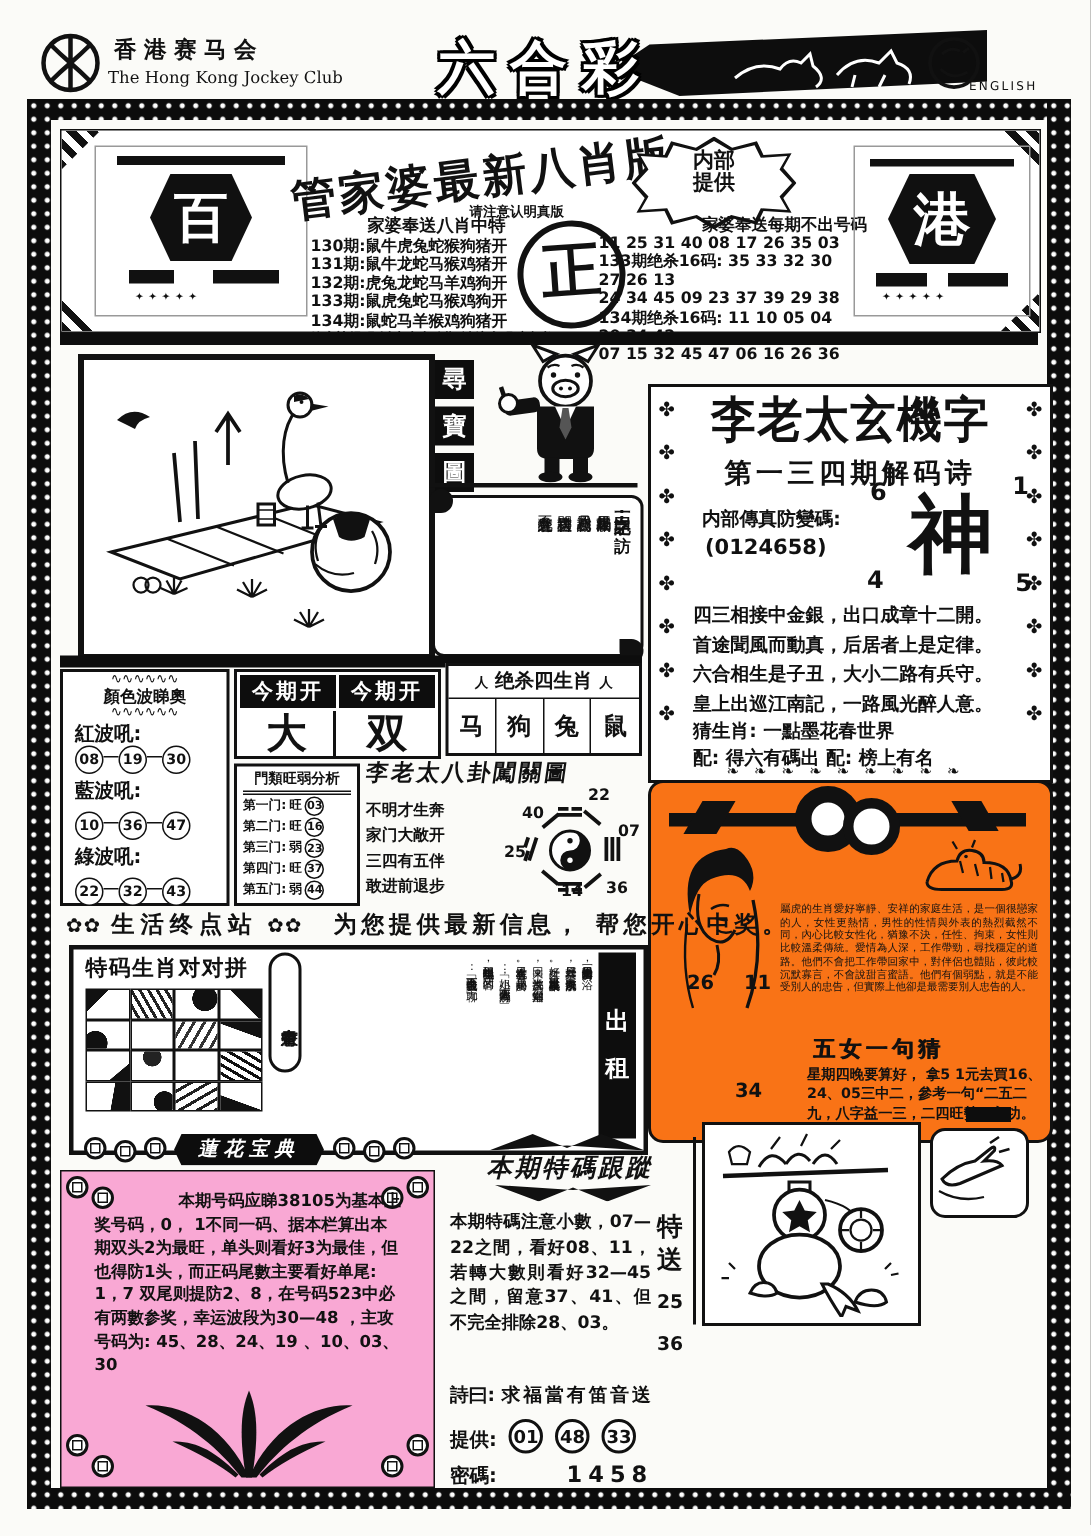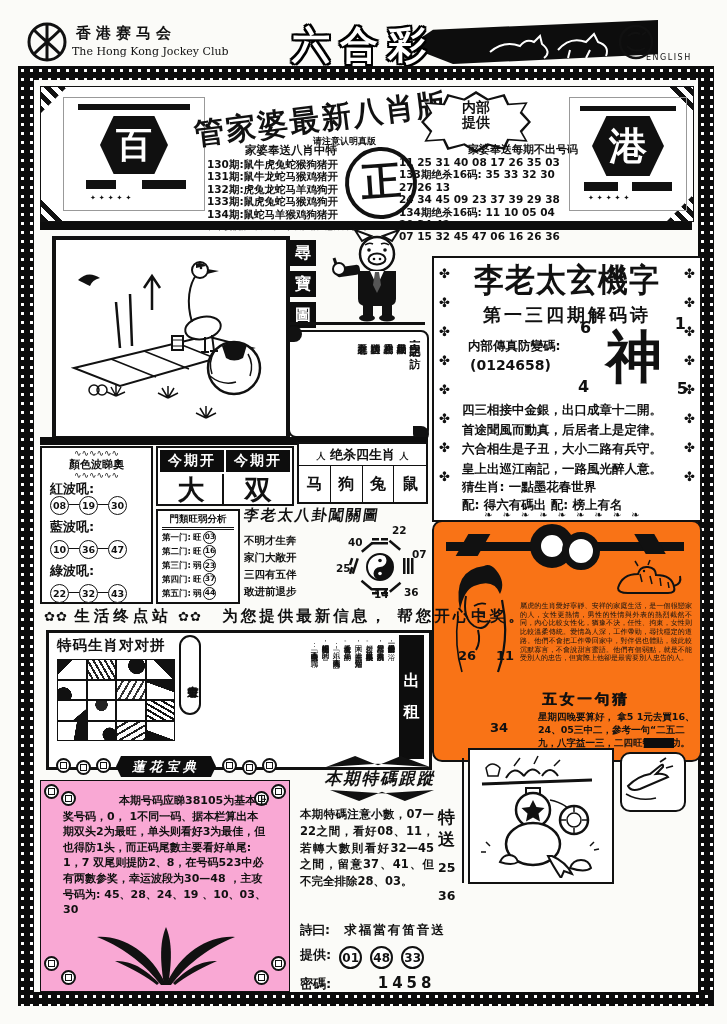--- a/index.html
+++ b/index.html
@@ -419,23 +419,23 @@
     <div class="abs b c" style="left:0;top:12px;width:160px;font-size:16.5px;font-weight:900;font-style:italic;letter-spacing:2px">本期特碼跟蹤</div>
     <div class="abs" style="left:30px;top:34px;width:104px;height:11px;background:#111;clip-path:polygon(0 0,28% 100%,50% 15%,72% 100%,100% 0,50% 30%)"></div>
     <div class="b justify" style="position:absolute;left:0;top:50px;width:134px;font-size:11.5px;line-height:16.8px">本期特碼注意小數，07—22之間，看好08、11，若轉大數則看好32—45之間，留意37、41、但不完全排除28、03。</div>
     <span class="abs b" style="left:138px;top:50px;font-size:17px">特</span>
     <span class="abs b" style="left:138px;top:72px;font-size:17px">送</span>
     <span class="abs b" style="left:138px;top:104px;font-size:12.5px">25</span>
     <span class="abs b" style="left:138px;top:132px;font-size:12.5px">36</span>
     <div class="abs" style="left:162px;top:2px;width:2px;height:125px;background:#111"></div>
     <div class="abs b" style="left:0;top:166px;font-size:12.5px;white-space:nowrap">
       <span>詩曰:</span>
-      <span style="margin-left:10px;letter-spacing:2px">求福當有笛音送</span>
-    </div>
-    <div class="abs" style="left:0;top:190px;display:flex;align-items:flex-start;gap:8px">
+      <span style="letter-spacing:2px">求福當有笛音送</span>
+    </div>
+    <div class="abs" style="left:0;top:190px;display:flex;align-items:flex-end;gap:8px">
       <span class="b" style="font-size:13px">提供:</span>
       <span class="cn" style="width:23px;height:23px;font-size:12px;border-width:2px">01</span>
       <span class="cn" style="width:23px;height:23px;font-size:12px;border-width:2px">48</span>
       <span class="cn" style="width:23px;height:23px;font-size:12px;border-width:2px">33</span>
     </div>
     <div class="abs b" style="left:0;top:218px;font-size:13px">
       <span>密碼:</span>
       <span style="margin-left:42px;font-size:15px;letter-spacing:4px;font-weight:900">1458</span>
     </div>
   </div>

